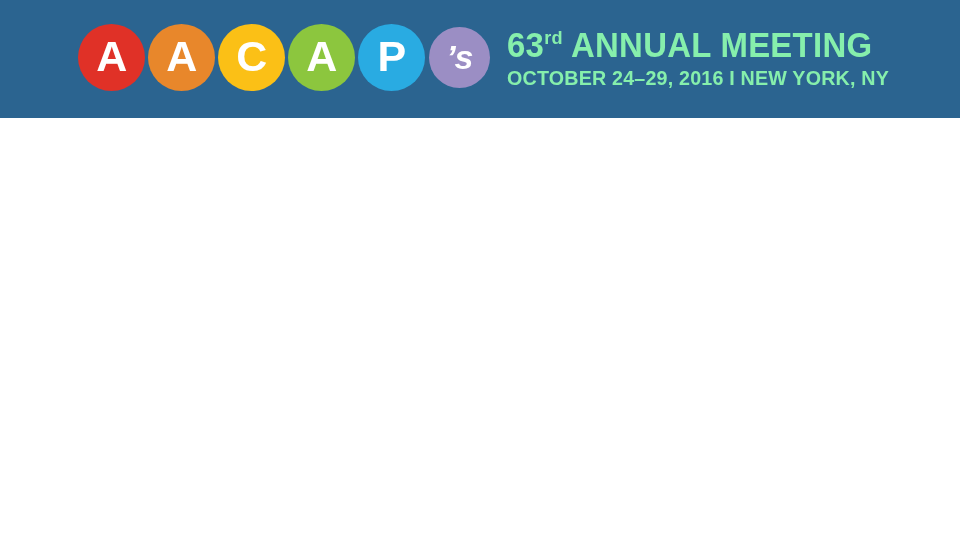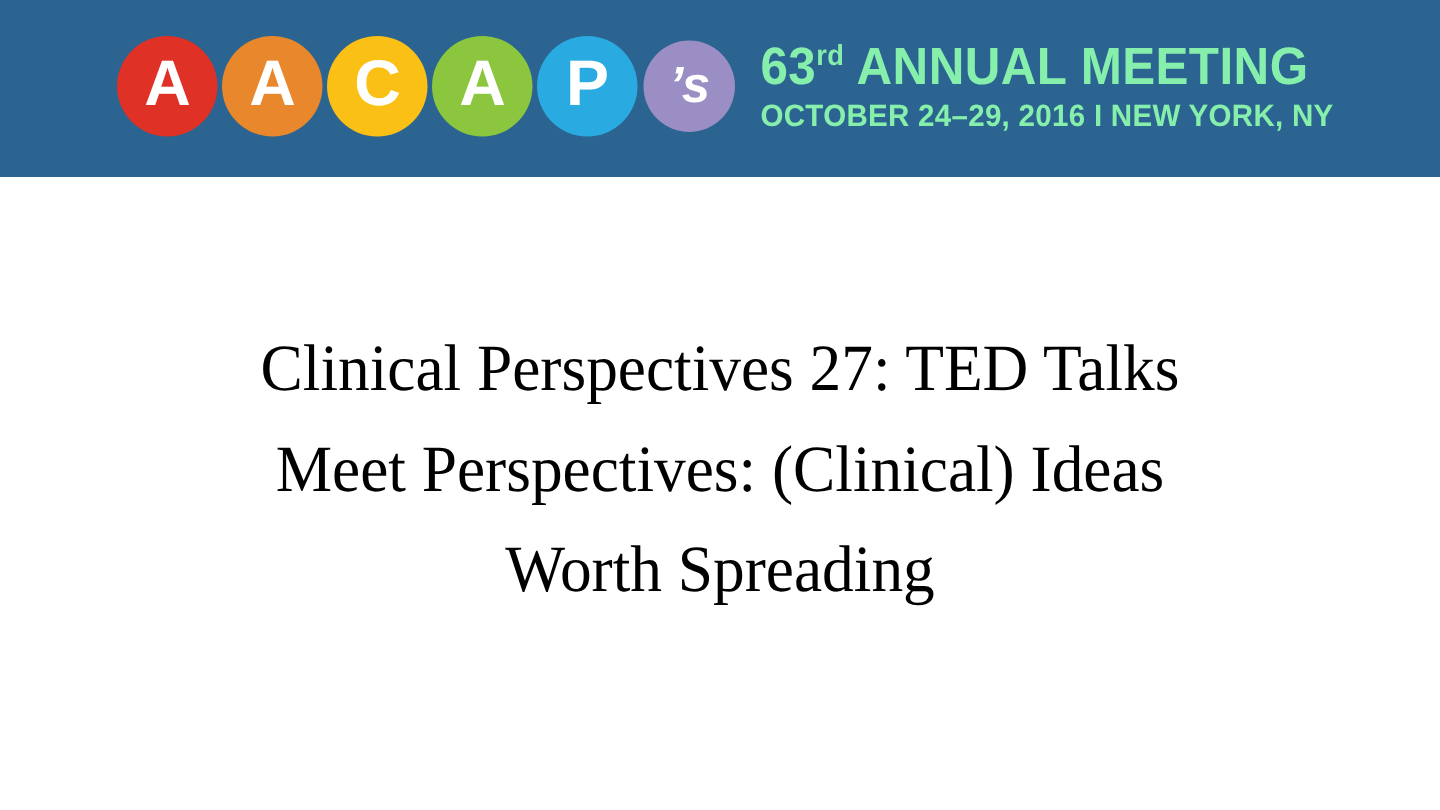--- a/index.html
+++ b/index.html
@@ -155,19 +155,14 @@
       </div>
     </div>
 
     <div id="meeting-text">
       <div id="meeting-title-line"><span>63</span><span id="meeting-ordinal">rd</span><span> ANNUAL MEETING</span></div>
       <div id="meeting-date-line">OCTOBER 24–29, 2016 I NEW YORK, NY</div>
     </div>
 
   </div>
 
-  <div id="slide-title">
-    <span class="title-line">Clinical Perspectives 27: TED Talks</span>
-    <span class="title-line">Meet Perspectives: (Clinical) Ideas</span>
-    <span class="title-line">Worth Spreading</span>
-  </div>
 
 </div>
 
 </body></html>

